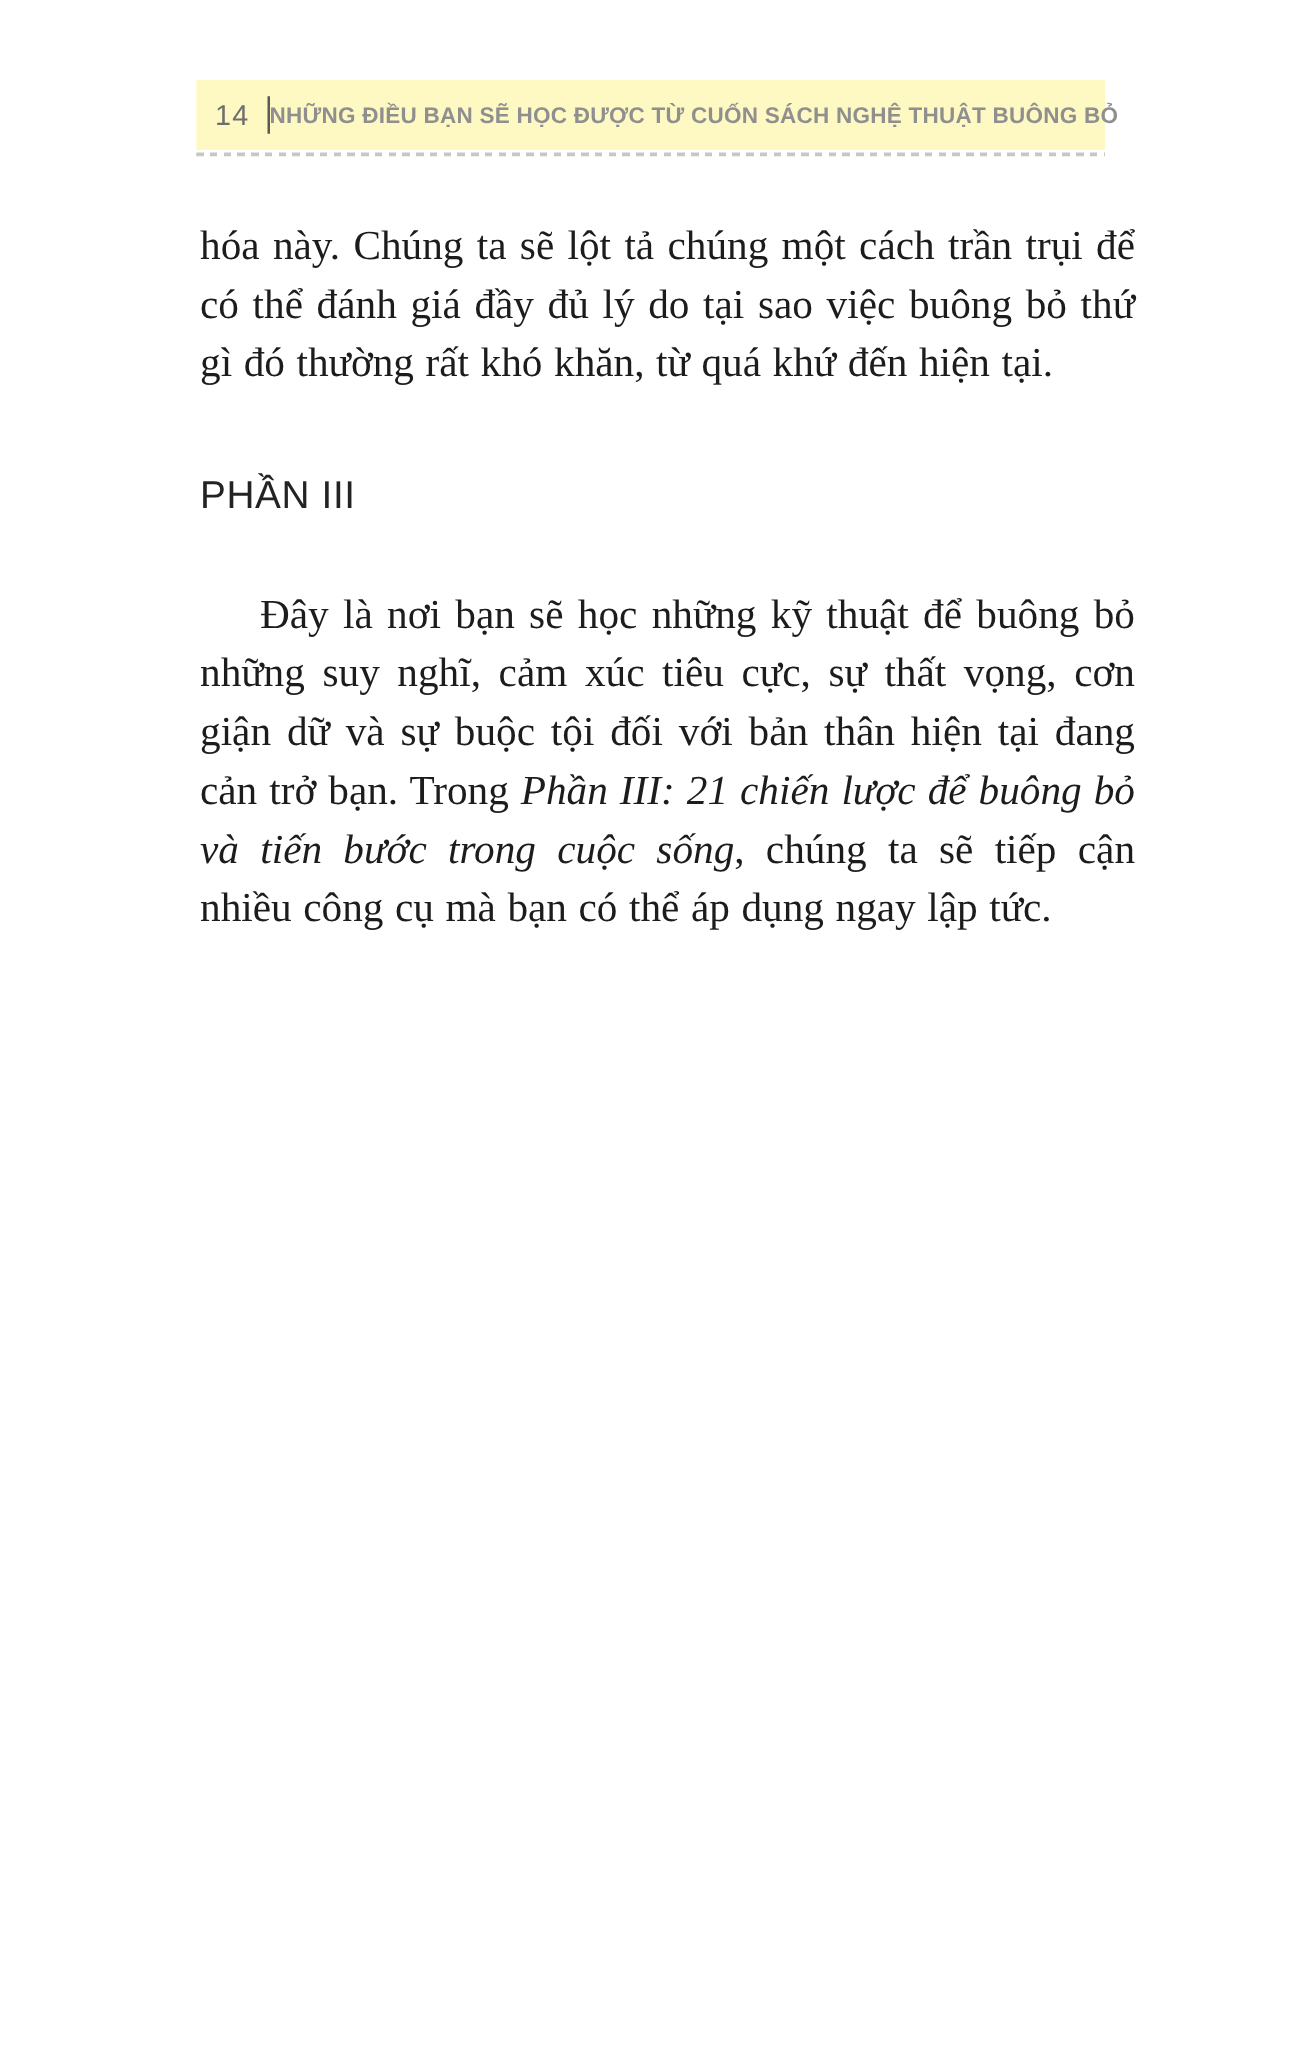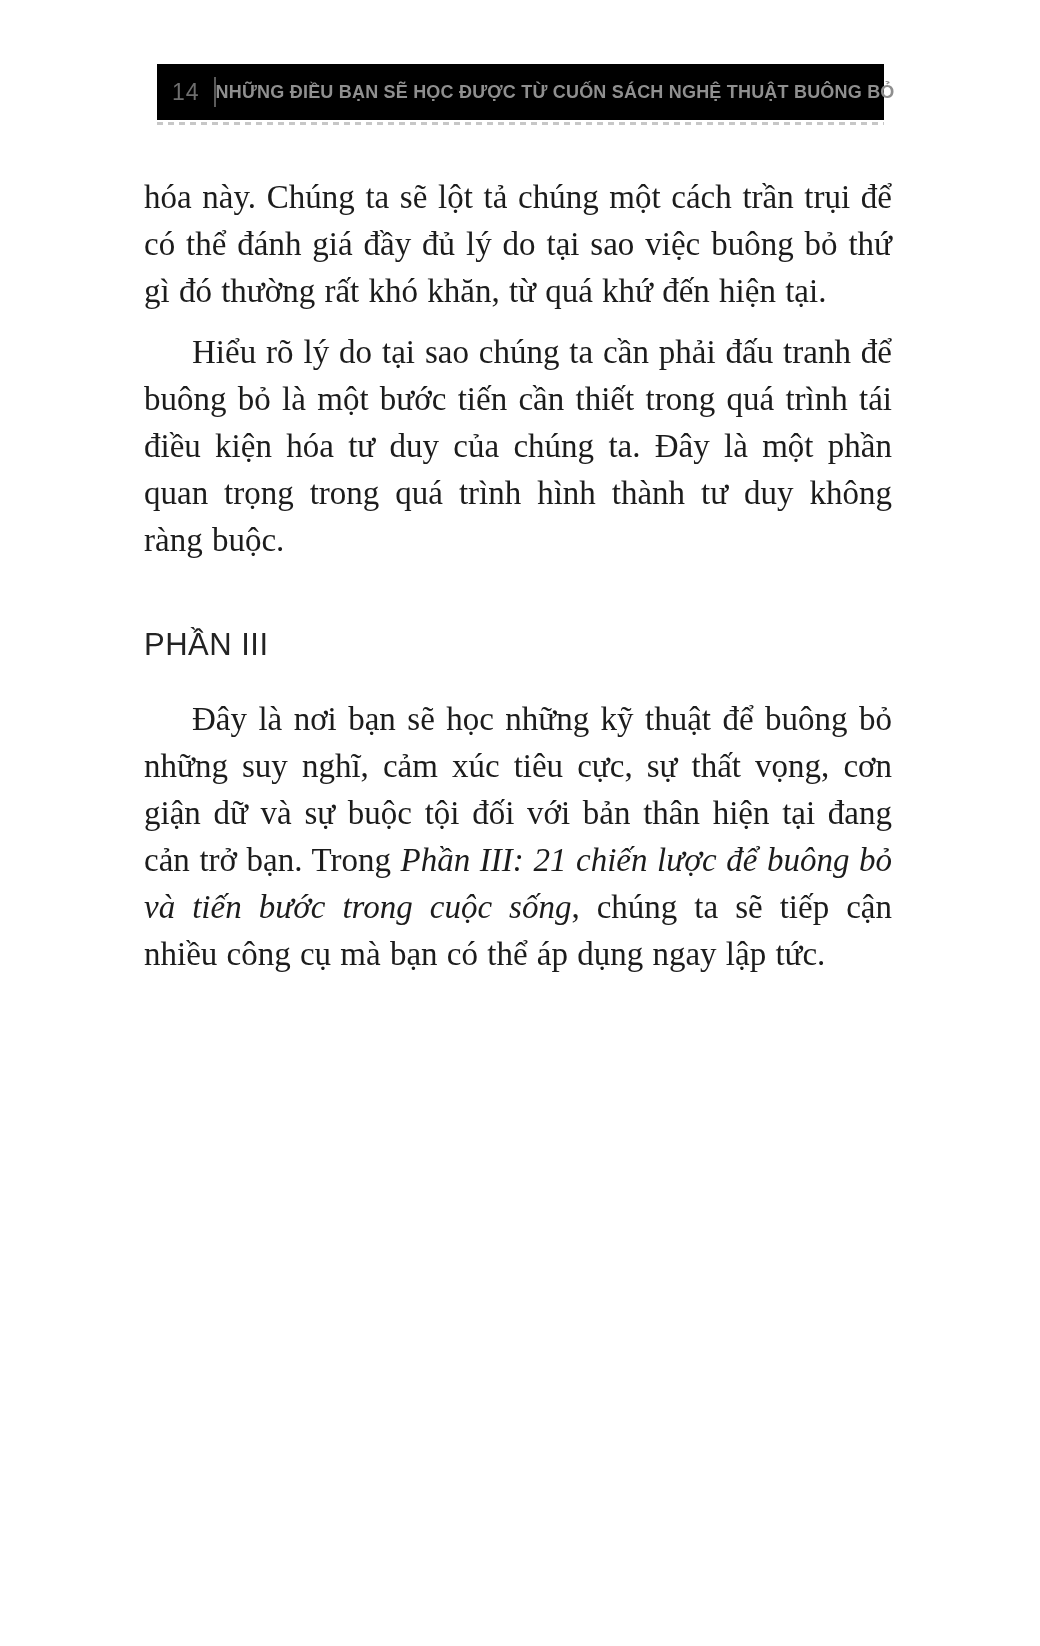--- a/index.html
+++ b/index.html
@@ -12,21 +12,21 @@
     overflow: hidden;
   }
 
   
   .header-band {
     position: absolute;
     left: 157px;
     top: 64px;
     width: 727px;
     height: 56px;
-    background: #000000;
+    background: #fef9c3;
     display: flex;
     align-items: center;
     box-sizing: border-box;
     padding: 0 14px 0 15px;
   }
   .header-band::after {
     content: "";
     position: absolute;
     left: 0;
     right: 0;
@@ -58,21 +58,21 @@
     font-size: 18px;
     font-weight: 700;
     color: #8f8f8f;
     letter-spacing: 0.2px;
     white-space: nowrap;
   }
 
   
   .text-col {
     position: absolute;
-    left: 144px;
+    left: 160px;
     top: 0;
     width: 748px;
     padding-top: 174px;
     box-sizing: content-box;
   }
   .text-col p {
     margin: 14px 0 0 0;
     font-size: 33px;
     line-height: 47px;
     color: #1c1c1c;
@@ -86,39 +86,38 @@
   }
   .section-heading {
     margin: 63px 0 0 0;
     font-family: "Liberation Sans", sans-serif;
     font-size: 31px;
     line-height: 36px;
     font-weight: 400;
     color: #232323;
     letter-spacing: 0.5px;
   }
-  .text-col p.after-heading { margin-top: 33px; }
+  .text-col p.after-heading { margin-top: 55px; }
   em { font-style: italic; }
 </style>
 </head>
 <body>
 
 <div>
 
   <header class="header-band">
     <span class="page-num">14</span>
     <span class="head-sep"></span>
     <span class="running-title">NHỮNG ĐIỀU BẠN SẼ HỌC ĐƯỢC TỪ CUỐN SÁCH NGHỆ THUẬT BUÔNG BỎ</span>
   </header>
 
   <main class="text-col">
 
     <p class="continued">hóa này. Chúng ta sẽ lột tả chúng một cách trần trụi để có thể đánh giá đầy đủ lý do tại sao việc buông bỏ thứ gì đó thường rất khó khăn, từ quá khứ đến hiện tại.</p>
 
-    <p>Hiểu rõ lý do tại sao chúng ta cần phải đấu tranh để buông bỏ là một bước tiến cần thiết trong quá trình tái điều kiện hóa tư duy của chúng ta. Đây là một phần quan trọng trong quá trình hình thành tư duy không ràng buộc.</p>
 
     <h2 class="section-heading">PHẦN III</h2>
 
     <p class="after-heading"><span>Đây là nơi bạn sẽ học những kỹ thuật để buông bỏ những suy nghĩ, cảm xúc tiêu cực, sự thất vọng, cơn giận dữ và sự buộc tội đối với bản thân hiện tại đang cản trở bạn. Trong </span><em>Phần III: 21 chiến lược để buông bỏ và tiến bước trong cuộc sống</em><span>, chúng ta sẽ tiếp cận nhiều công cụ mà bạn có thể áp dụng ngay lập tức.</span></p>
 
 
 
   </main>
 </div>
 

